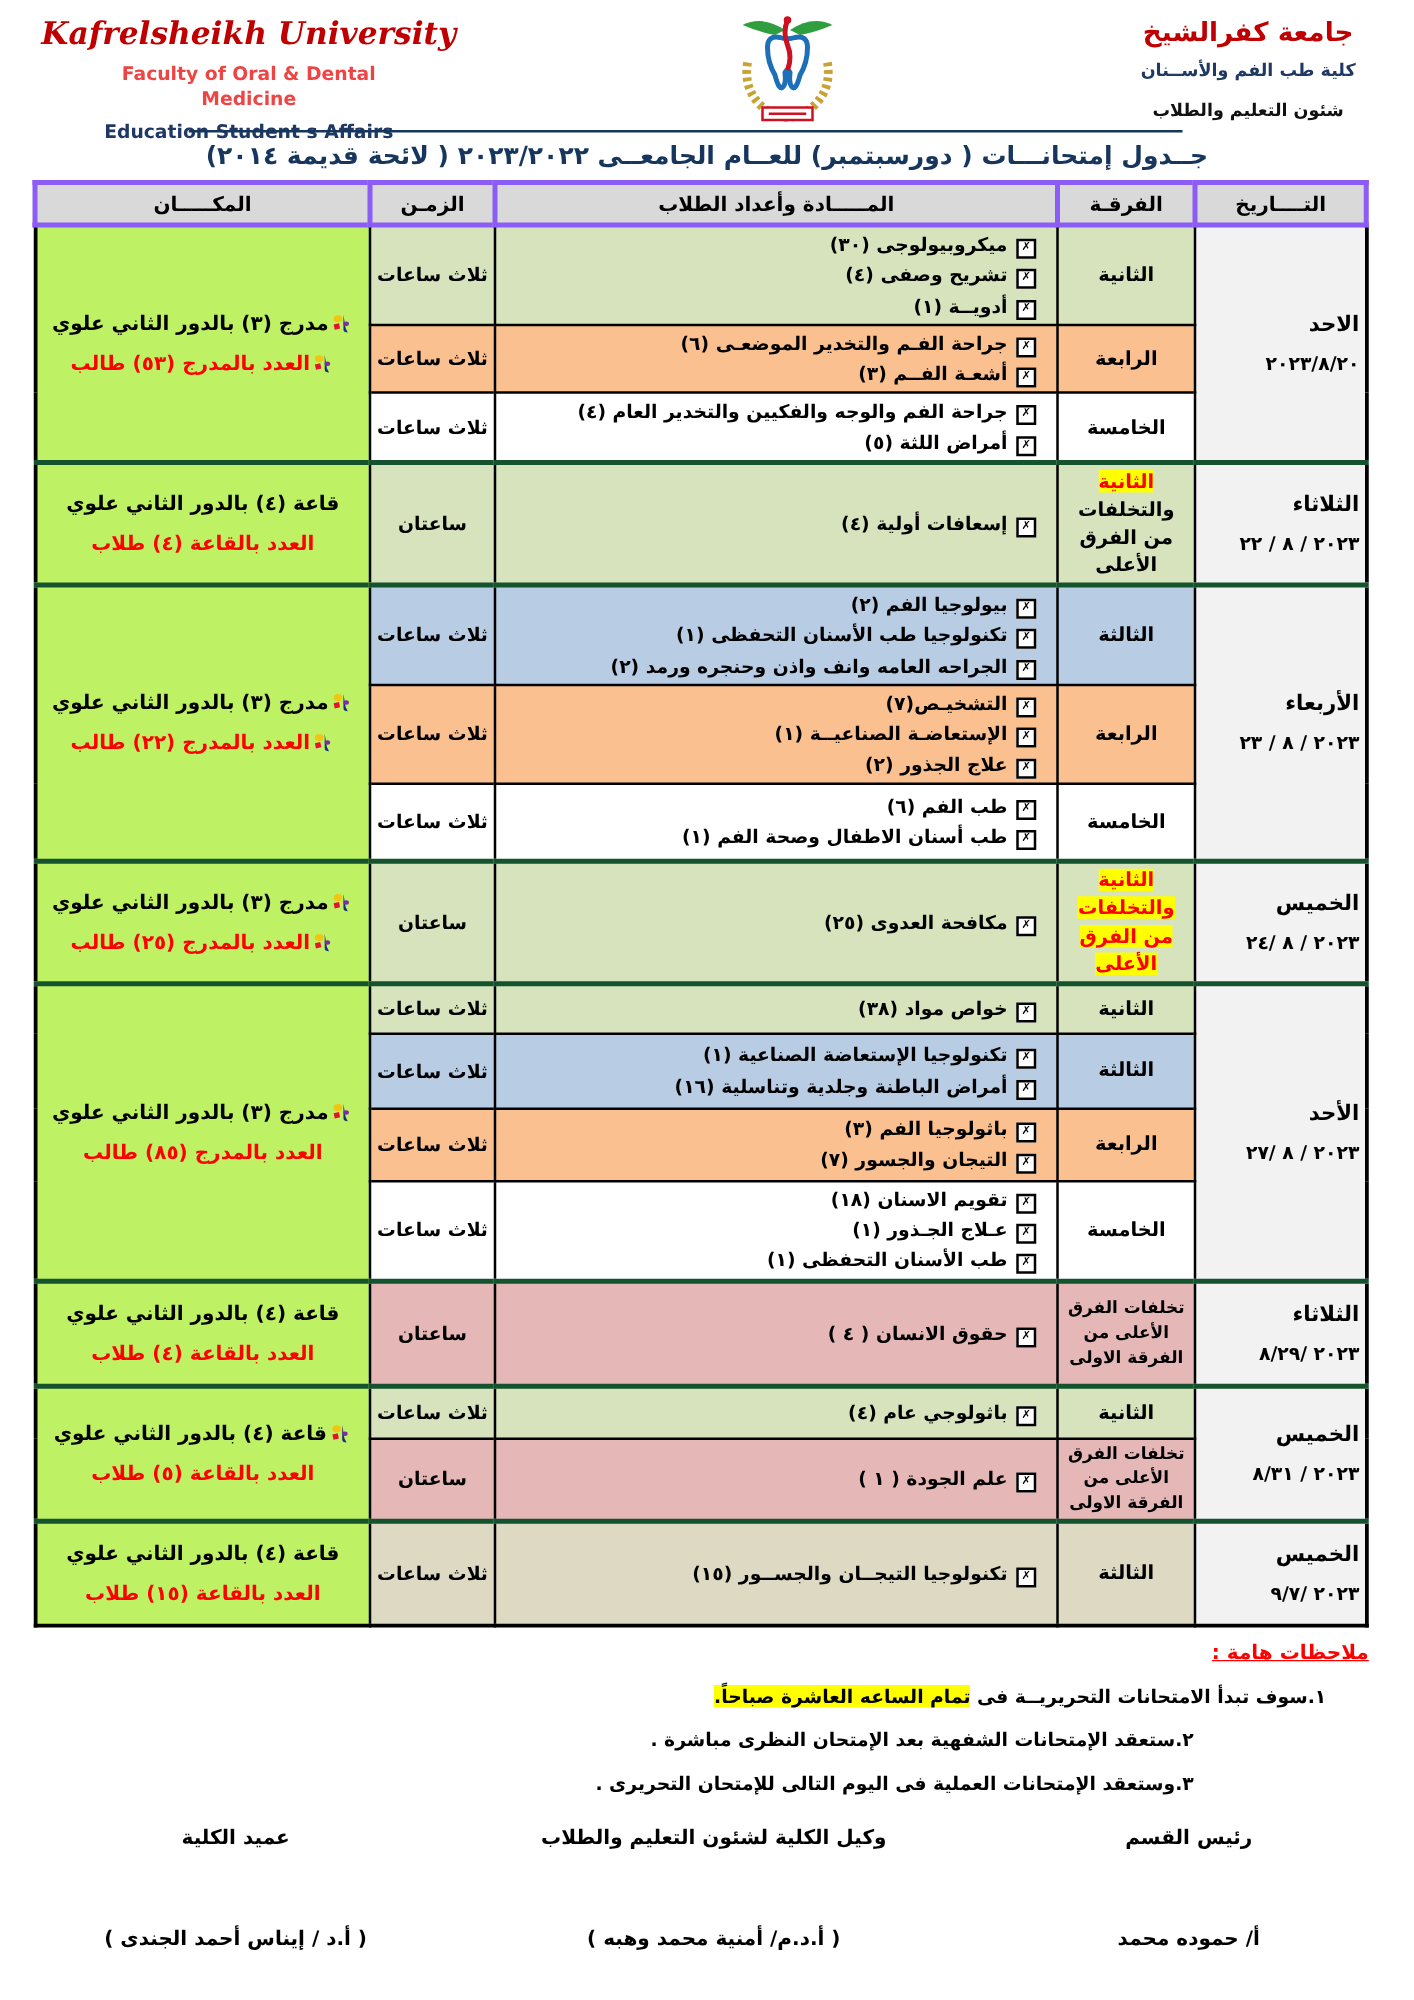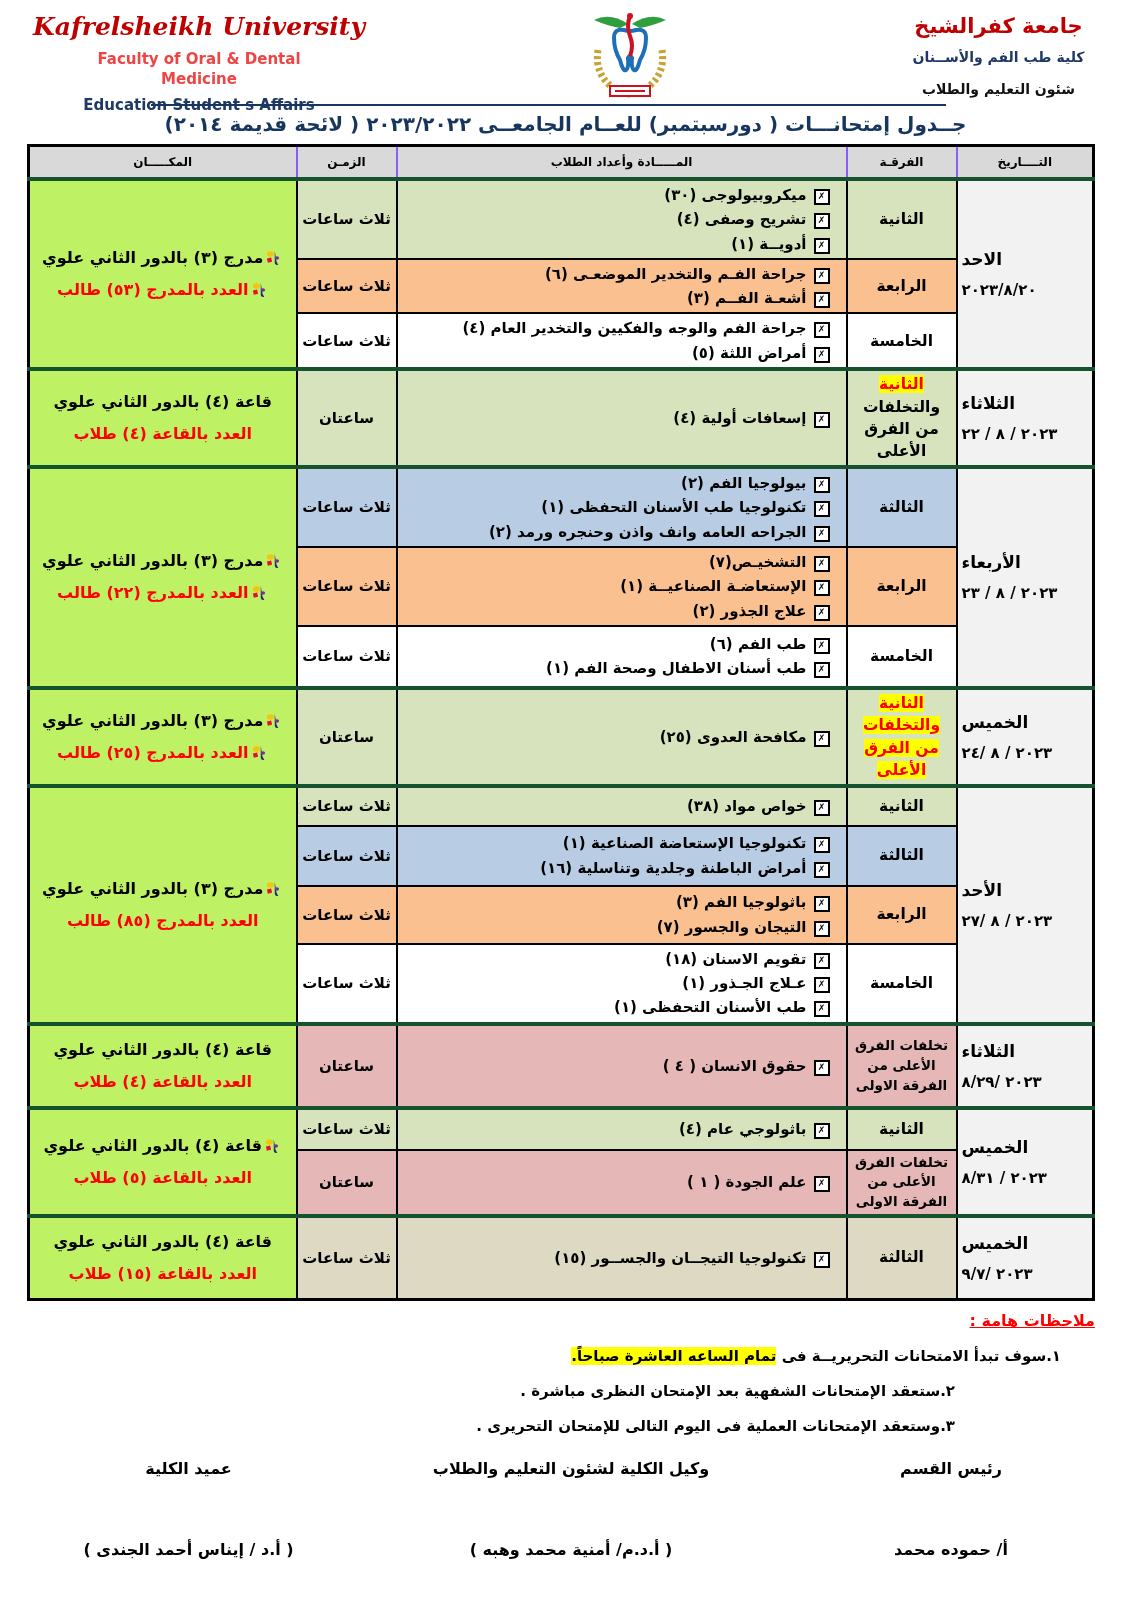--- a/index.html
+++ b/index.html
@@ -21,24 +21,24 @@
   .hdr-en{width:350px;text-align:center;direction:ltr;padding-top:2px;}
   .hdr-en .u{font-family:"DejaVu Serif",serif;font-style:italic;color:var(--c-brand);
              font-size:25px;font-weight:bold;margin-bottom:9px;}
   .hdr-en .f{color:#ef4444;font-weight:bold;font-size:15px;line-height:1.3;}
   .hdr-en .a{color:#1f3864;font-weight:bold;font-size:15px;margin-top:7px;}
   .hdr-rule{position:absolute;top:104px;left:151px;width:795px;height:2px;background:var(--c-navy);}
   .title{text-align:center;color:var(--c-navy);font-size:20px;font-weight:bold;margin:16px 0 8px;}
   
   table.exam{border-collapse:collapse;margin:0 36px 0 30px;width:1065px;table-layout:fixed;
              border:3px solid #000;}
-  th{background:var(--c-hdr);border:2px solid #8b5cf6;font-size:12px;padding:3px 2px;height:24px;}
+  th{background:var(--c-hdr);border:4px solid #8b5cf6;font-size:16px;padding:3px 2px;height:24px;}
   td{border:2px solid #000;padding:2px 4px;vertical-align:middle;font-weight:bold;box-sizing:border-box;}
   tr.blk > td{border-top:4px solid #14532d;}
-  td.date{background:var(--c-date);text-align:left;}
+  td.date{background:var(--c-date);text-align:right;}
   .day{font-size:17px;margin-bottom:12px;}
   .dt{font-size:15px;letter-spacing:1px;}
   td.grp{text-align:center;font-size:15.5px;padding:2px;}
   td.grp div{line-height:1.45;}
   td.grp.small{font-size:13.5px;}
   .hl{background:var(--c-hl);}
   .rd{color:var(--c-red);}
   td.subj{text-align:right;padding-right:16px;font-size:15px;}
   .sline{line-height:1.62;white-space:nowrap;}
   .cbx{display:inline-block;width:12px;height:12px;border:2px solid #000;font-size:9px;line-height:11px;

